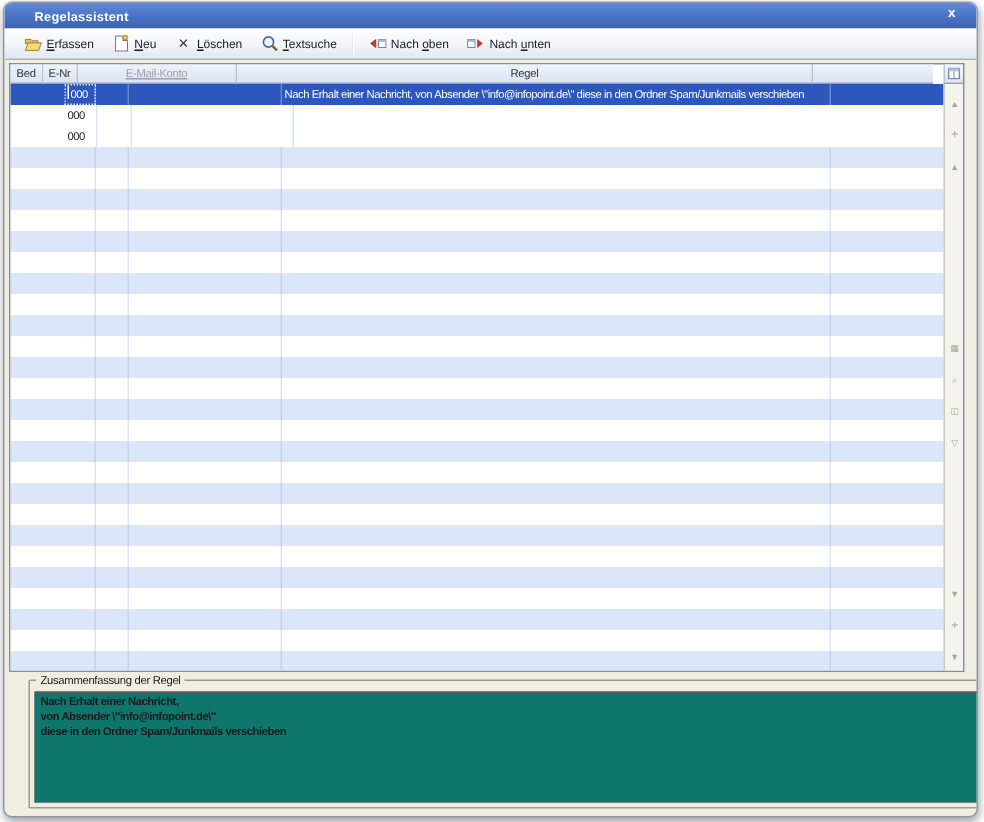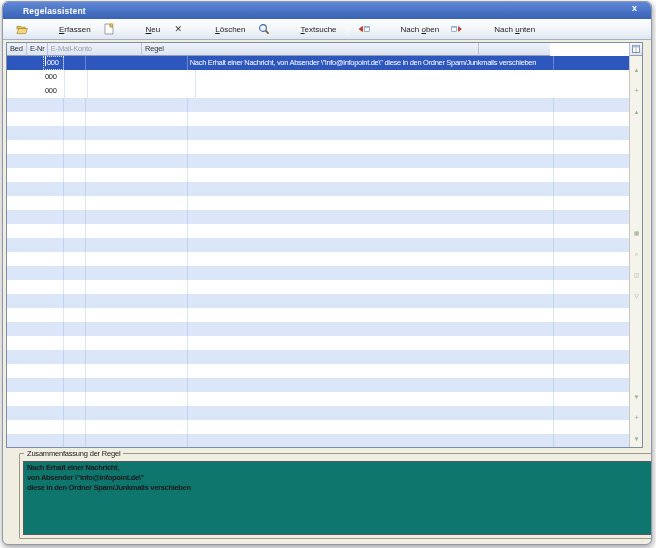--- a/index.html
+++ b/index.html
@@ -23,39 +23,39 @@
   .close-x { position:absolute; right:14px; top:1px; color:#fff; font-size:9px; font-weight:bold; cursor:default; }
 
   
   .toolbar {
     position:absolute; left:0; top:17px; right:0; height:21px;
     background:linear-gradient(180deg,#fefefe 0%,#f2f5fa 55%,#dde7f2 100%);
     border-bottom:1px solid #a8b2be;
     display:flex; align-items:center; padding-left:8px;
   }
   .tbtn { display:flex; align-items:center; gap:3px; padding:1px 4px; margin-right:2px; border:1px solid transparent; }
-  .tbtn .lbl { font-size:8px; color:#1c1c1c; white-space:nowrap;margin-left:28px; }
+  .tbtn .lbl { font-size:8px; color:#1c1c1c; white-space:nowrap; }
   .tbtn .lbl u { text-decoration:underline; }
   .tsep { width:1px; height:14px; background:#aab0ba; border-right:1px solid #fff; margin:0 5px 0 3px; }
   .ticon { display:inline-flex; align-items:center; justify-content:center; width:12px; height:12px; }
   .xglyph { font-size:9px; color:#3a3a3a; font-weight:bold; line-height:10px; }
 
   
   .grid {
     position:absolute; left:3px; top:40px; width:637px; height:406px;
     background:#fff; border:1px solid #7f8da6;
   }
-  .ghead { position:absolute; left:0; top:0; height:13px; width:543px; display:flex; }
+  .ghead { position:absolute; left:0; top:0; height:13px; width:615px; display:flex;text-align:center; }
   .hcell {
     height:13px; font-size:7.5px; line-height:12px; letter-spacing:-.2px;
     color:#2f3440; padding:0 3px; white-space:nowrap; overflow:hidden;
     background:linear-gradient(180deg,#eef2fa,#dbe3f2);
     border-right:1px solid #b9c2d6; border-bottom:1px solid #95a0b6;
   }
-  .hcell.dim { color:#9aa0ac; }
+  .hcell.dim { color:#9aa0ac;text-decoration:underline; }
   .hbtn {
     position:absolute; right:0; top:0; width:13px; height:13px;
     background:linear-gradient(180deg,#f4f6fb,#dde4f1);
     border-left:1px solid #b9c2d6; border-bottom:1px solid #95a0b6;
     display:flex; align-items:center; justify-content:center;
   }
   .rows { position:absolute; left:0; top:13px; width:623px; bottom:0; overflow:hidden; }
   .row { display:flex; height:14px;padding-left:36px; }
   .cell {
     height:14px; font-size:7.5px; line-height:13px; letter-spacing:-.3px;

